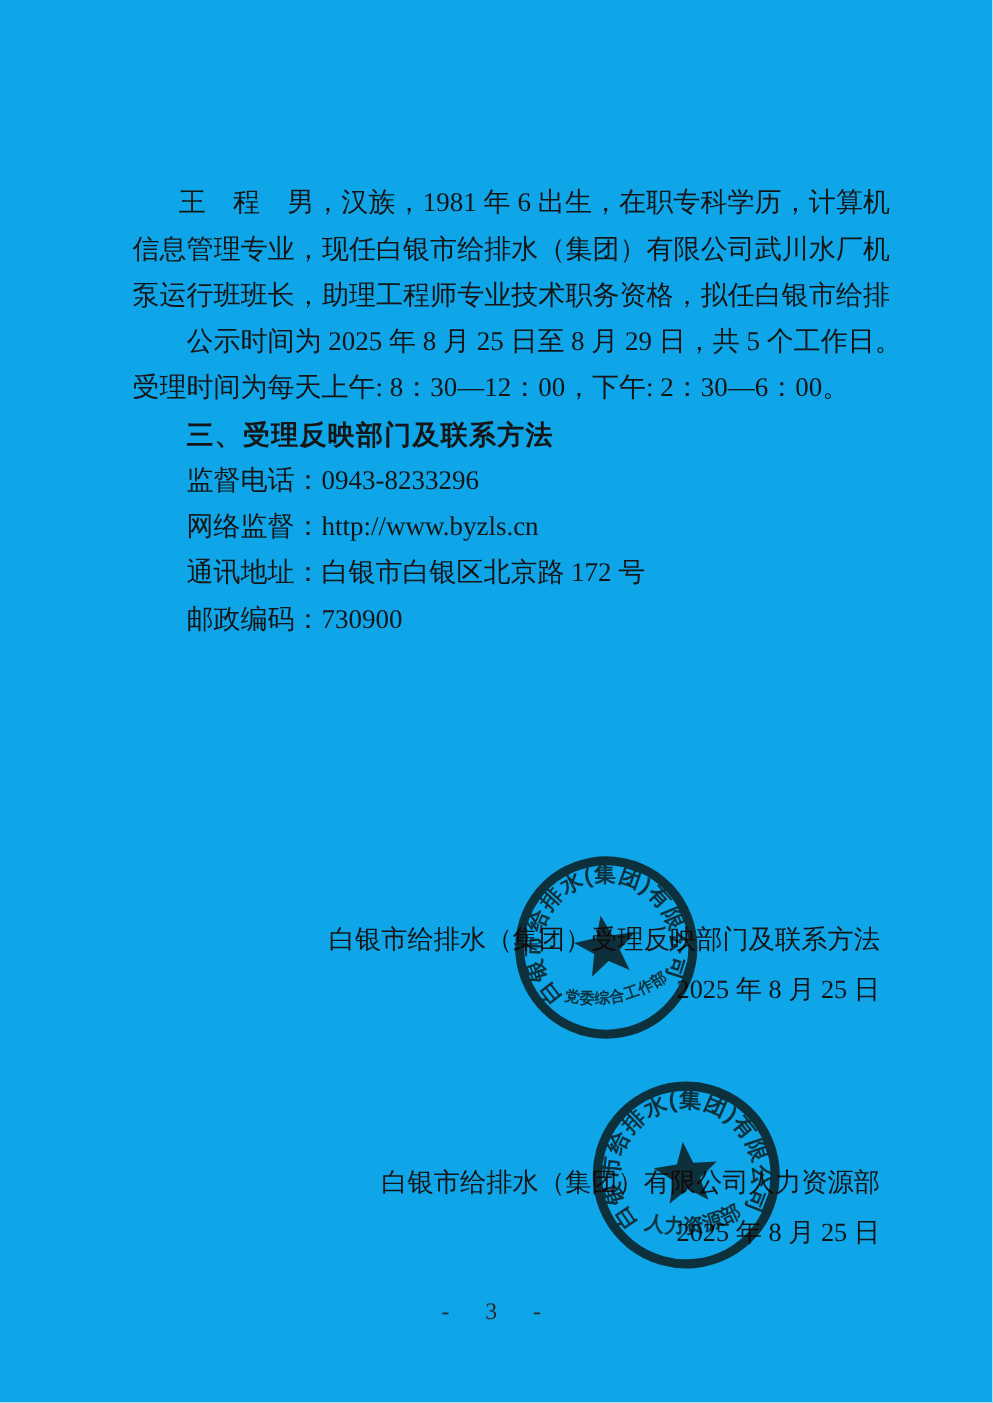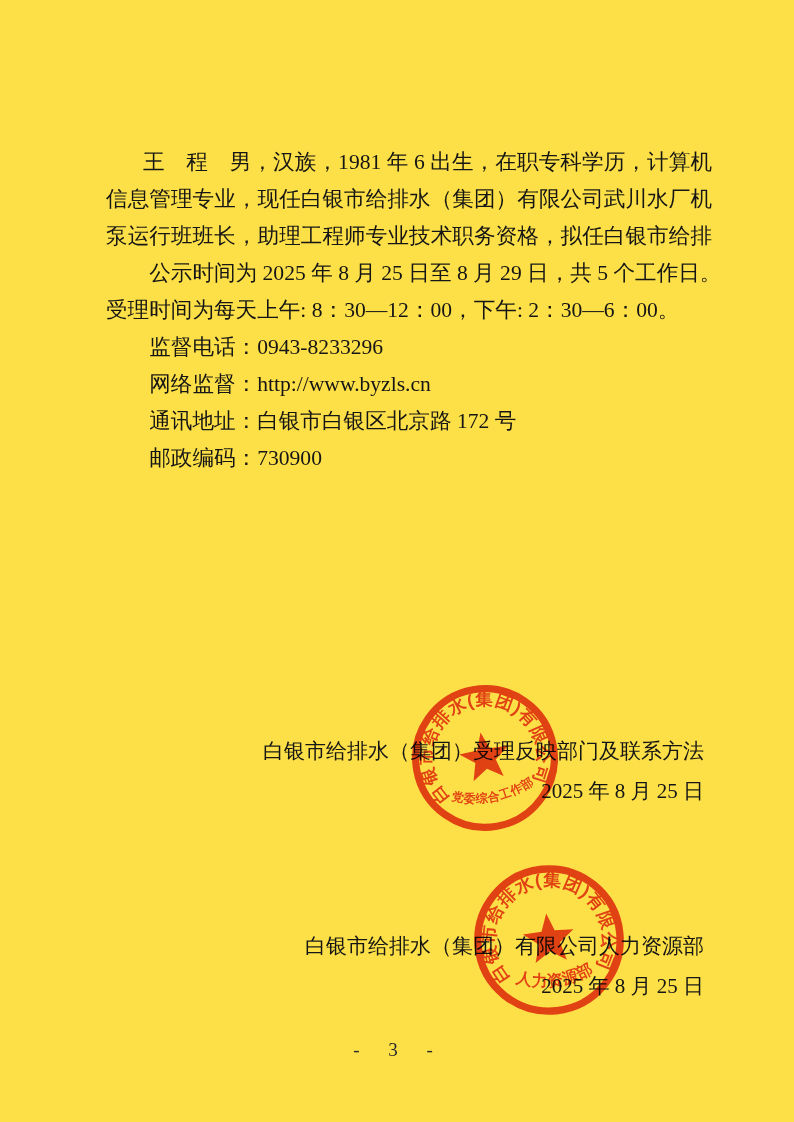--- a/index.html
+++ b/index.html
@@ -4,21 +4,21 @@
 <style>
   html, body {
     margin: 0;
     padding: 0;
     background: #ffffff;
   }
   .page {
     position: relative;
     width: 794px;
     height: 1122px;
-    background: #fde047;
+    background: #0ea5e9;
     overflow: hidden;
     font-family: "Liberation Serif", "DejaVu Serif", serif;
     color: #151515;
   }
   
   .body-text {
     position: absolute;
     left: 106px;
     top: 144px;
     width: 606px;
@@ -109,20 +109,21 @@
 <body>
 
 <div class="page">
 
   <div class="body-text">
     <div class="line indent1 justify">王　程　男，汉族，1981 年 6 出生，在职专科学历，计算机</div>
     <div class="line justify">信息管理专业，现任白银市给排水（集团）有限公司武川水厂机</div>
     <div class="line justify">泵运行班班长，助理工程师专业技术职务资格，拟任白银市给排</div>
     <div class="line indent justify">公示时间为 2025 年 8 月 25 日至 8 月 29 日，共 5 个工作日。</div>
     <div class="line">受理时间为每天上午: 8：30—12：00，下午: 2：30—6：00。</div>
+    <div class="line indent heading">三、受理反映部门及联系方法</div>
     <div class="line indent">监督电话：0943-8233296</div>
     <div class="line indent">网络监督：http://www.byzls.cn</div>
     <div class="line indent">通讯地址：白银市白银区北京路 172 号</div>
     <div class="line indent">邮政编码：730900</div>
   </div>
 
   <div class="sig sig1">
     <div class="sig-dept">白银市给排水（集团）受理反映部门及联系方法</div>
     <div class="sig-date">2025 年 8 月 25 日</div>
   </div>

